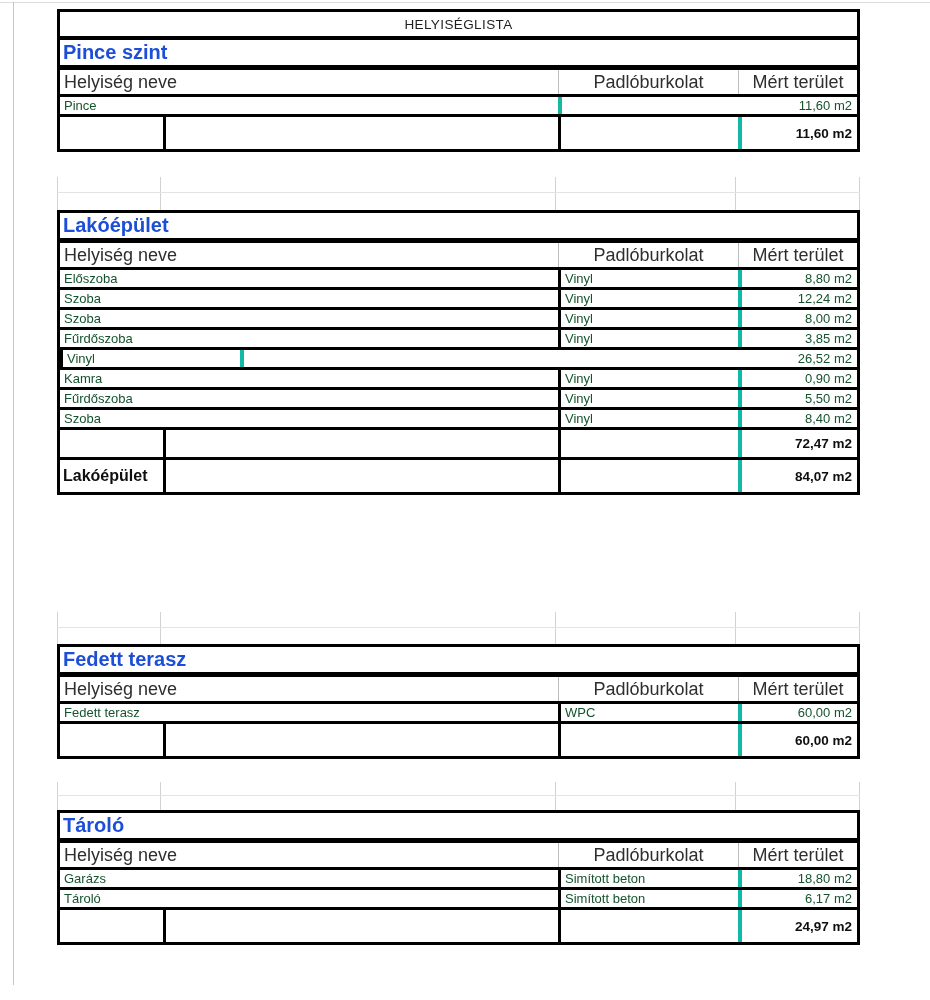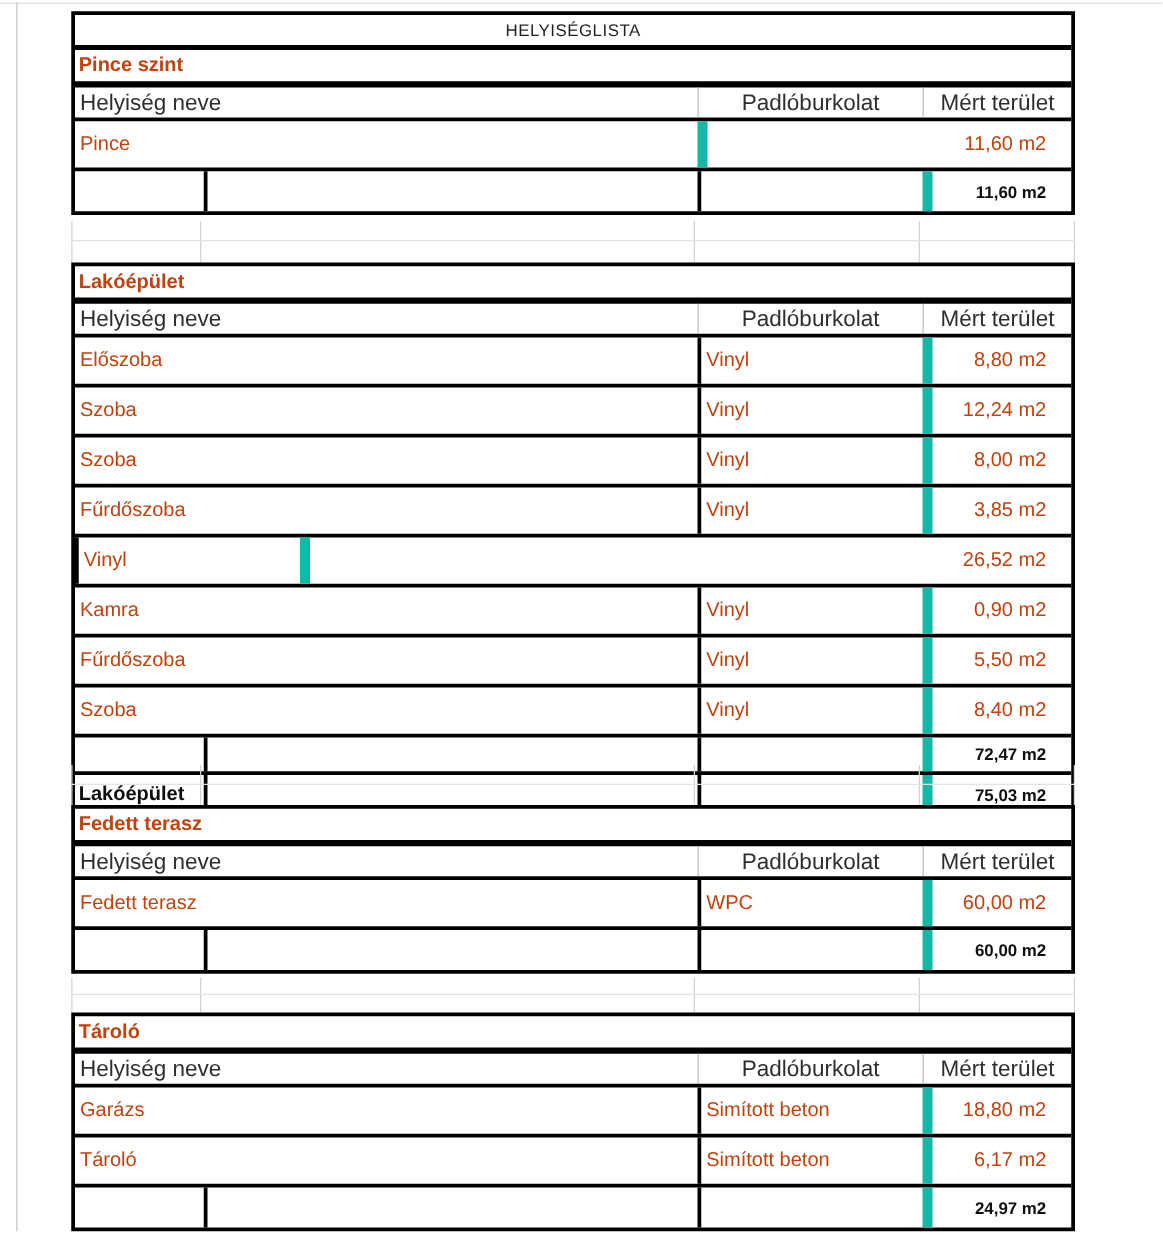--- a/index.html
+++ b/index.html
@@ -18,31 +18,31 @@
     border:3px solid #000; background:#fff;
   }
   .s1 { top:9px; } .s2 { top:210px; } .s3 { top:644px; } .s4 { top:810px; }
 
   .row { display:flex; align-items:stretch; box-sizing:border-box; border-bottom:3px solid #000;text-align:right; }
   .row:last-child { border-bottom:none; }
 
   .row-doc-title { height:28px; border-bottom-width:4px; align-items:center; justify-content:center;
                    font-size:13.5px; letter-spacing:0.4px; color:#1f1f1f; }
   .row-sec-title { height:30px; border-bottom-width:5px; align-items:center;
-                   font-size:16px; font-weight:bold; color:#c2410c; padding-left:3px; }
+                   font-size:20px; font-weight:bold; color:#1d4ed8; padding-left:3px; }
   .row-head  { height:27px; font-size:18px; color:#2e2e2e; }
-  .row-data  { height:40px; font-size:16px; color:#c2410c; }
+  .row-data  { height:20px; font-size:13px; color:#14532d; }
   .row-total { height:30px; font-size:13.5px; font-weight:bold; color:#0f0f0f; }
   .row-total-last { height:32px; border-bottom:none; }
   .row-grand { height:32px; }
 
   .cell { display:flex; align-items:center; box-sizing:border-box; overflow:hidden; white-space:nowrap; }
   .c-name { width:498px; padding-left:4px; }
   .c-cov  { width:180px; padding-left:4px; border-left:3px solid #000; }
-  .c-area { flex:1; justify-content:flex-end; padding-right:20px; border-left:8px solid #14b8a6; }
+  .c-area { flex:1; justify-content:flex-end; padding-right:5px; border-left:4px solid #14b8a6; }
   
   .row-head .c-cov  { border-left:1px solid #bdbdbd; justify-content:center; padding:0; }
   .row-head .c-area { border-left:1px solid #bdbdbd; justify-content:center; padding:0; }
   
   .c-t1 { width:103px; }
   .c-t2 { width:395px; border-left:3px solid #000; }
   .c-grand-label { width:103px; padding-left:3px; font-size:16px; font-weight:bold; color:#0f0f0f; }
 
   
   .gap { position:absolute; left:57px; width:803px; }
@@ -140,21 +140,21 @@
     <div class="row row-total">
       <div class="cell c-t1"></div>
       <div class="cell c-t2"></div>
       <div class="cell c-cov"></div>
       <div class="cell c-area">72,47 m2</div>
     </div>
     <div class="row row-total row-grand">
       <div class="cell c-grand-label">Lakóépület</div>
       <div class="cell c-t2"></div>
       <div class="cell c-cov"></div>
-      <div class="cell c-area">75,03 m2</div>
+      <div class="cell c-area">84,07 m2</div>
     </div>
   </div>
 
   <div class="gap" style="top:612px;height:32px">
     <div class="gv" style="left:0"></div>
     <div class="gv" style="left:103px"></div>
     <div class="gv" style="left:498px"></div>
     <div class="gv" style="left:678px"></div>
     <div class="gv" style="left:802px"></div>
     <div class="gh" style="top:15px"></div>

